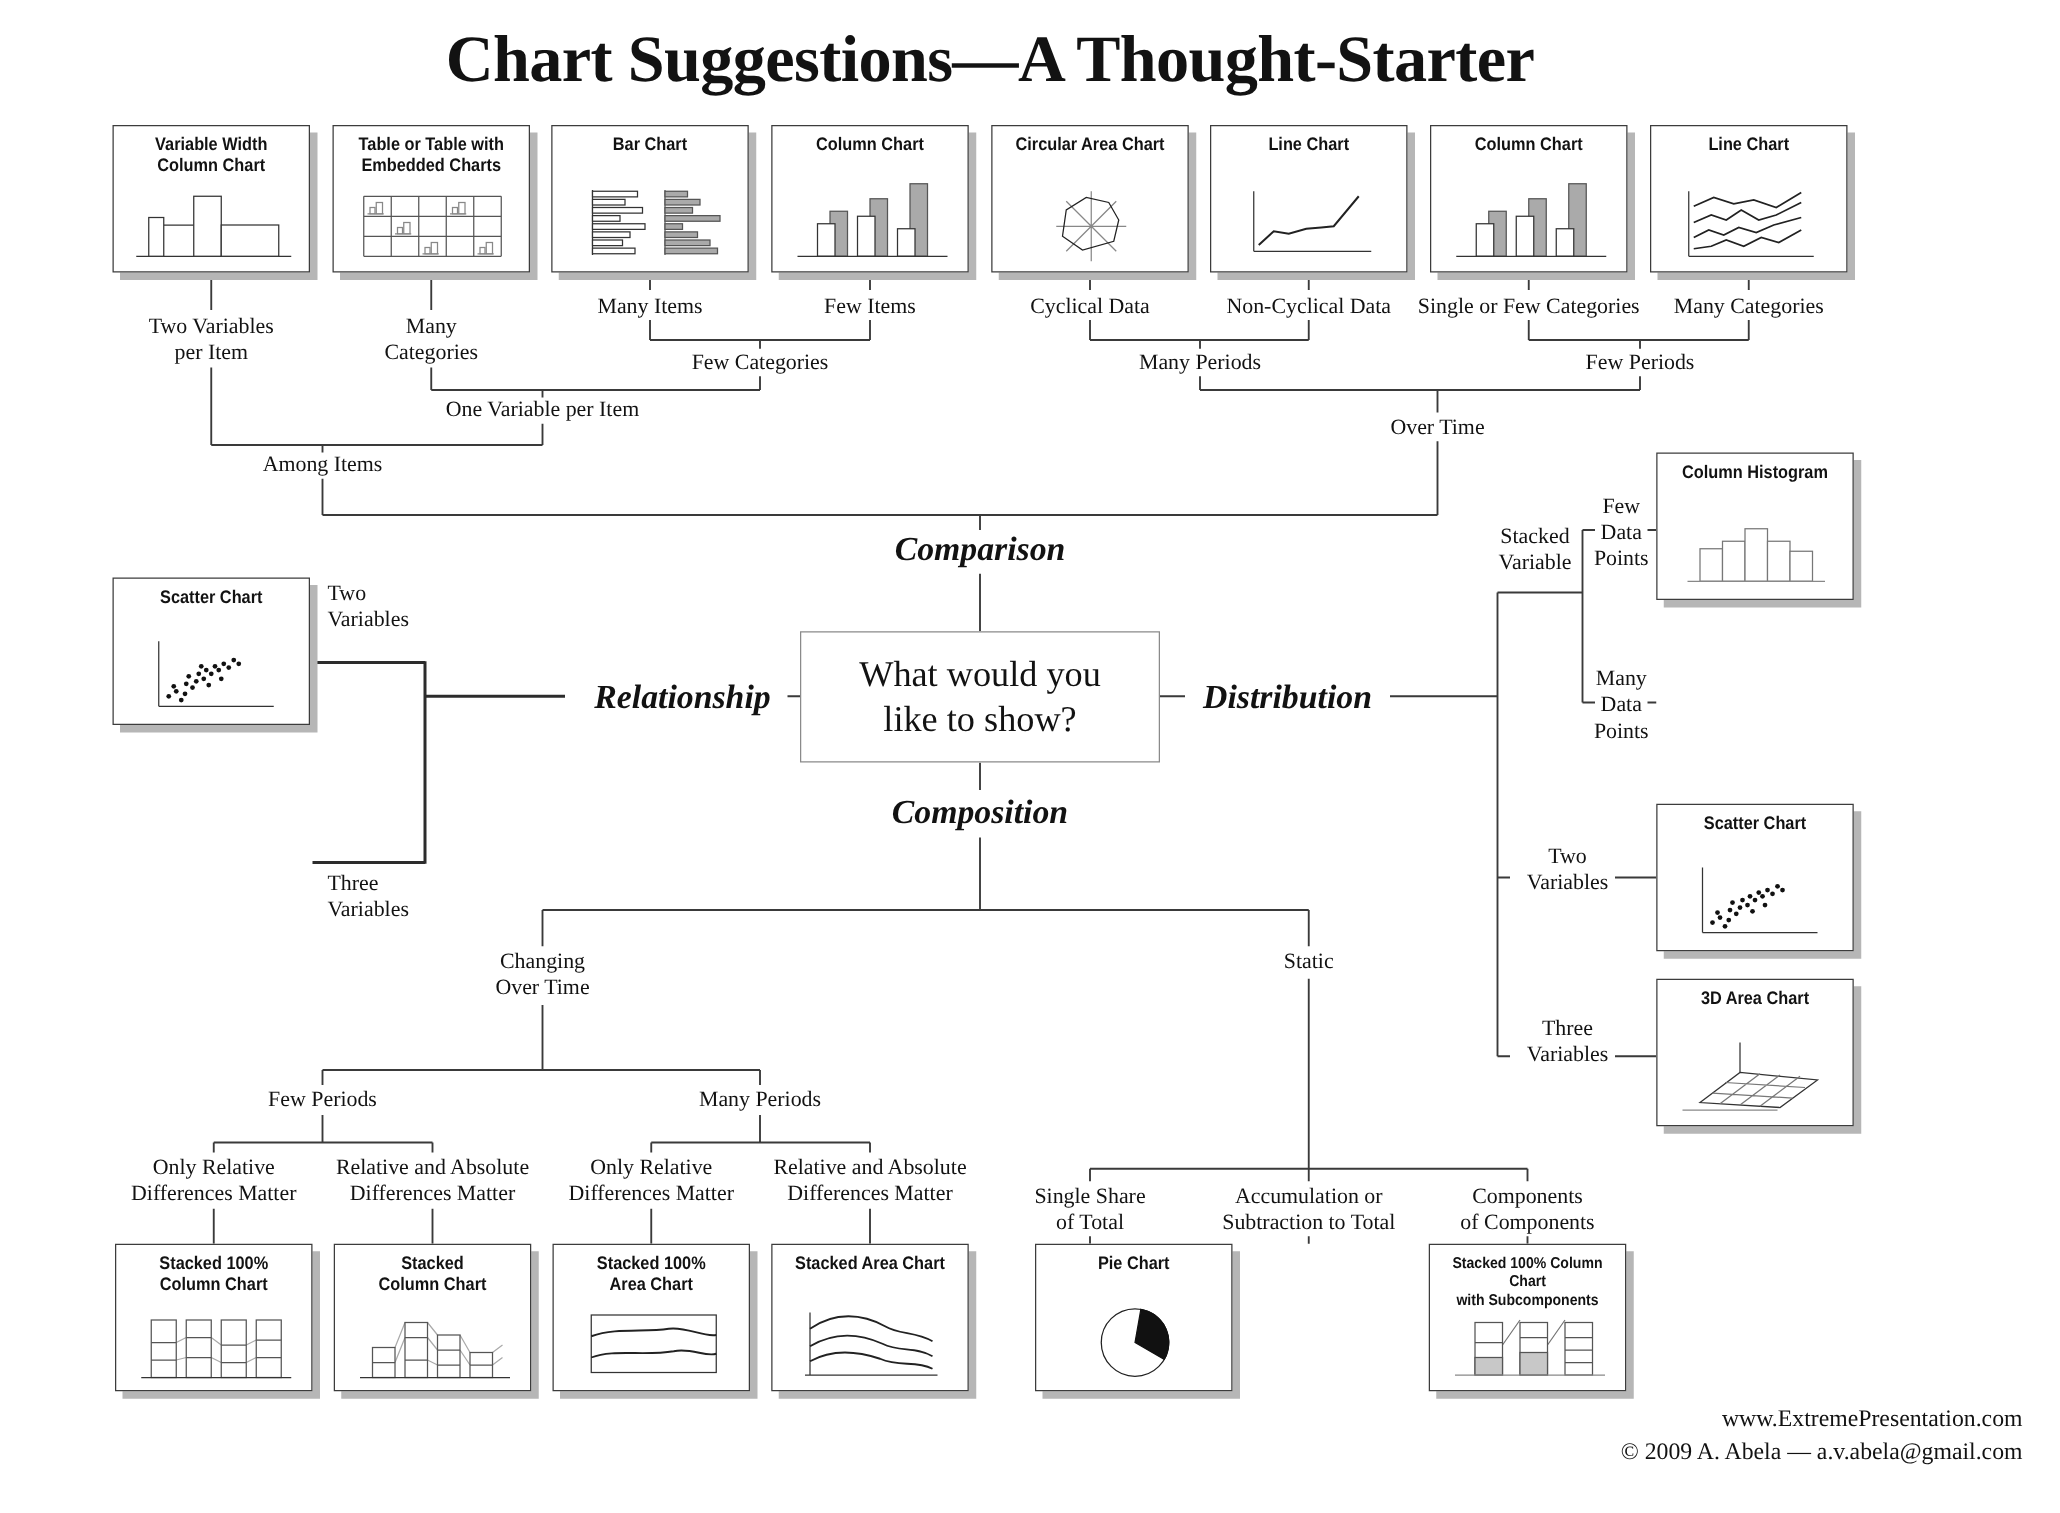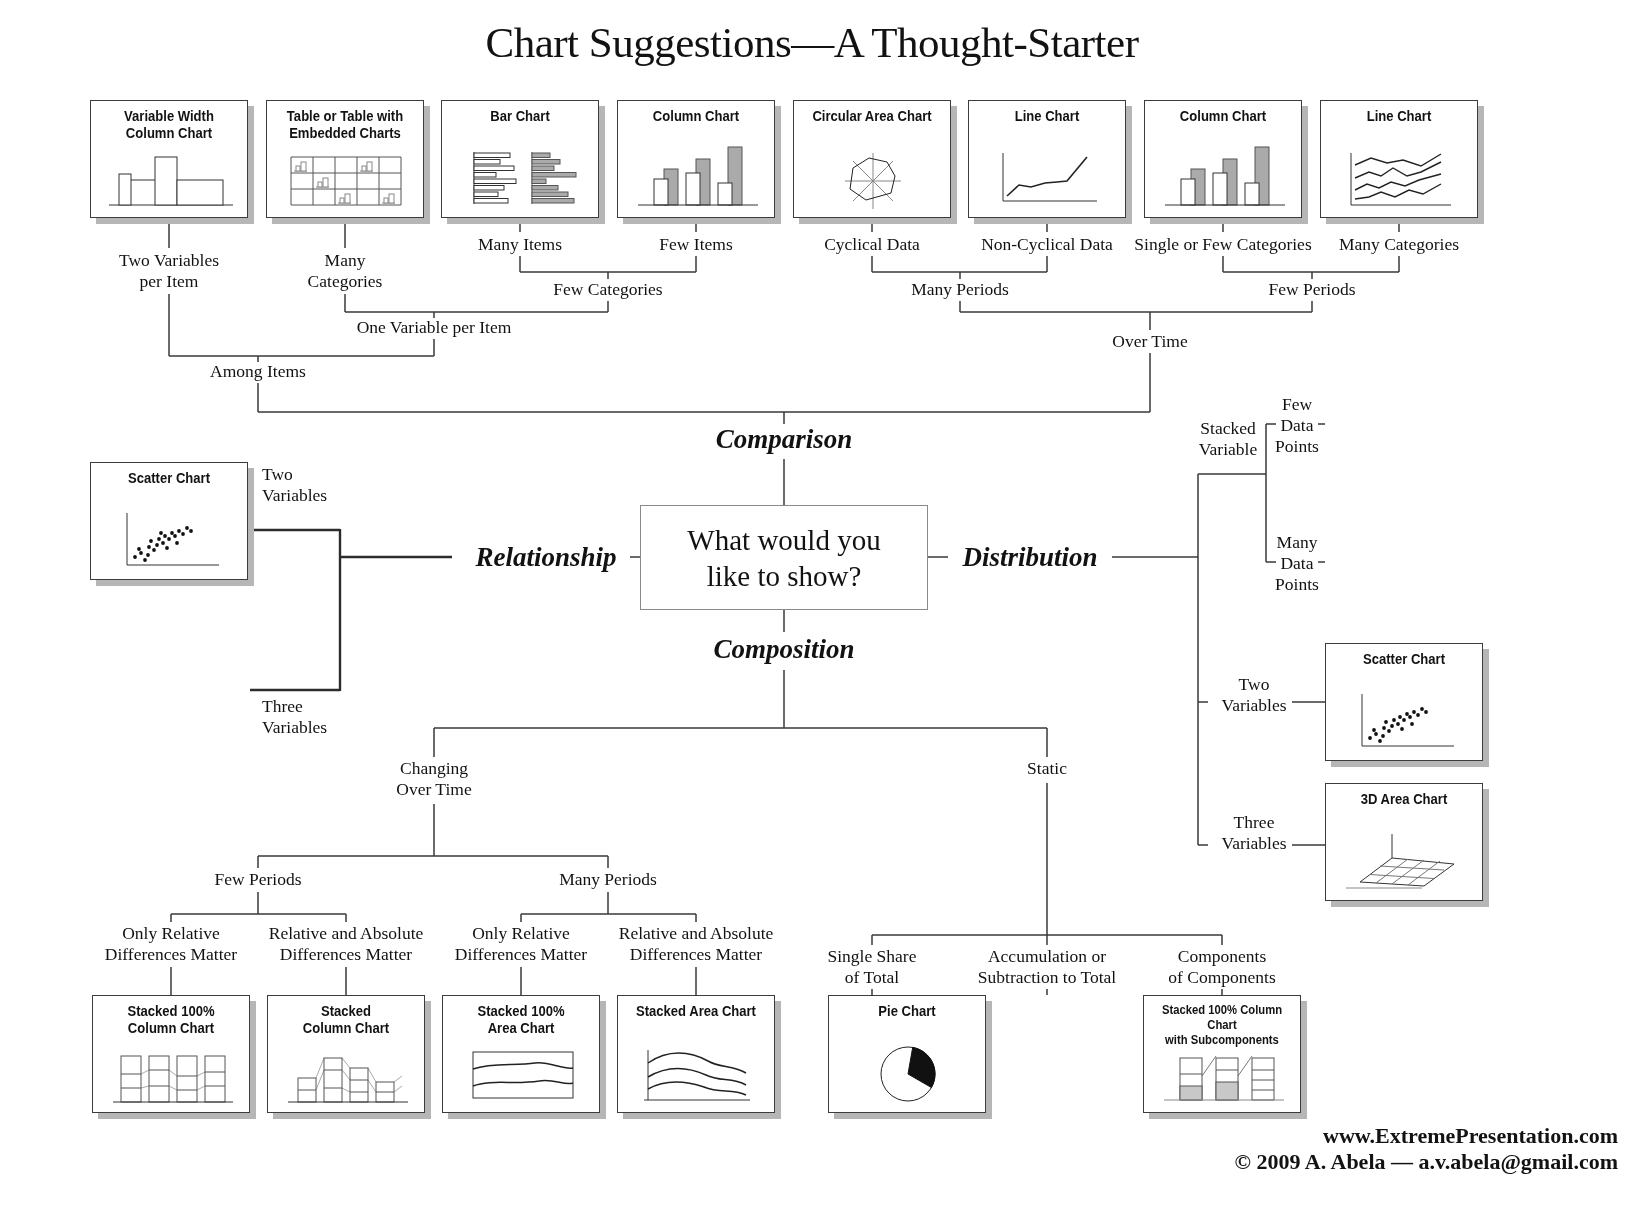--- a/index.html
+++ b/index.html
@@ -1,35 +1,35 @@
 <!DOCTYPE html>
 <html><head>
 <meta charset="utf-8">
 <style>
   html,body{margin:0;padding:0;background:#fff;}
   .stage{position:relative;width:1648px;height:1210px;background:#ffffff;
          font-family:"Liberation Serif",serif;color:#121212;overflow:hidden;}
-  .title{position:absolute;left:812px;top:18px;transform:translateX(-50%);
-         font-size:43px;font-weight:normal;letter-spacing:-.5px;white-space:nowrap;}
+  .title{position:absolute;left:792px;top:18px;transform:translateX(-50%);
+         font-size:53px;font-weight:bold;letter-spacing:-.5px;white-space:nowrap;}
   .lbl{position:absolute;transform:translateX(-50%);text-align:center;
        font-size:17.5px;line-height:21px;white-space:pre-line;}
   .lbl-left{position:absolute;text-align:left;font-size:17.5px;line-height:21px;white-space:pre-line;}
   .axis-lbl{position:absolute;transform:translateX(-50%);font-style:italic;font-weight:bold;
             font-size:27px;line-height:32px;white-space:nowrap;}
   .cbox{position:absolute;width:158px;height:118px;background:#fff;border:1.6px solid #3c3c3c;
         box-shadow:6px 6px 0 #b6b6b6;box-sizing:border-box;}
   .cbox .t{font-family:"Liberation Sans",sans-serif;font-weight:bold;font-size:14.5px;line-height:17px;
            text-align:center;padding-top:7px;white-space:pre-line;transform:scaleX(.9);}
   .t-sm{font-size:12.5px !important;line-height:15px !important;}
   .cbox svg{position:absolute;left:0;bottom:2px;}
   .qbox{position:absolute;left:640px;top:505px;width:288px;height:105px;border:1.5px solid #8a8a8a;
         display:flex;align-items:center;justify-content:center;text-align:center;
         font-size:29px;line-height:36px;white-space:pre-line;box-sizing:border-box;background:#fff;}
   .wires{position:absolute;left:0;top:0;}
-  .footer-line{position:absolute;right:30px;text-align:right;font-size:22px;line-height:24px;font-weight:bold;}
+  .footer-line{position:absolute;right:30px;text-align:right;font-size:19px;line-height:24px;}
 </style>
 </head>
 <body>
 
 <div class="stage">
 
   <svg class="wires" width="1648" height="1210">
     <path fill="none" stroke="#3a3a3a" stroke-width="1.5" d="
       M169 218V248 M345 218V248 M520 218V232 M696 218V232 M872 218V232 M1047 218V232 M1223 218V232 M1399 218V232
       M520 256V272 M696 256V272 M520 272H696 M608 272V279 M608 301V312
@@ -252,20 +252,33 @@
 Data
 Points</div>
   <div class="lbl" style="left:1297px;top:532px">Many
 Data
 Points</div>
   <div class="lbl" style="left:1254px;top:674px">Two
 Variables</div>
   <div class="lbl" style="left:1254px;top:812px">Three
 Variables</div>
 
+  <div class="cbox" style="left:1325px;top:362px">
+    <div class="t">Column Histogram</div>
+    <svg viewBox="0 0 158 74" width="158" height="74">
+      <g stroke="#777" fill="#fff">
+        <rect x="34" y="36" width="18" height="26"></rect>
+          <rect x="52" y="30" width="18" height="32"></rect>
+        <rect x="70" y="20" width="18" height="42"></rect>
+          <rect x="88" y="30" width="18" height="32"></rect>
+        <rect x="106" y="38" width="18" height="24"></rect>
+      </g>
+      <path d="M24 62H134" stroke="#888" fill="none"></path>
+    </svg>
+  </div>
 
 
   <div class="cbox" style="left:1325px;top:643px">
     <div class="t">Scatter Chart</div>
     <svg viewBox="0 0 158 74" width="158" height="74">
       <path d="M36 10V62 M36 62H128" stroke="#333" fill="none"></path>
       <g fill="#111">
         <circle cx="44" cy="54" r="1.9"></circle>
           <circle cx="50" cy="50" r="1.9"></circle>
           <circle cx="57" cy="52" r="1.9"></circle>

